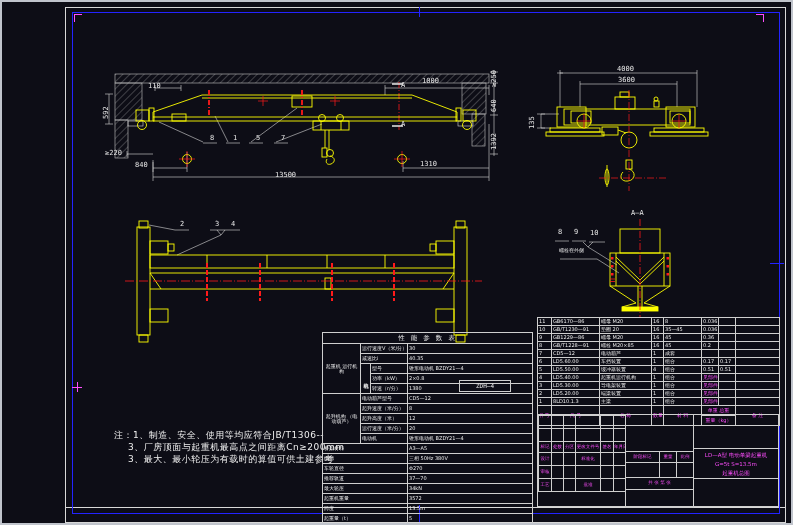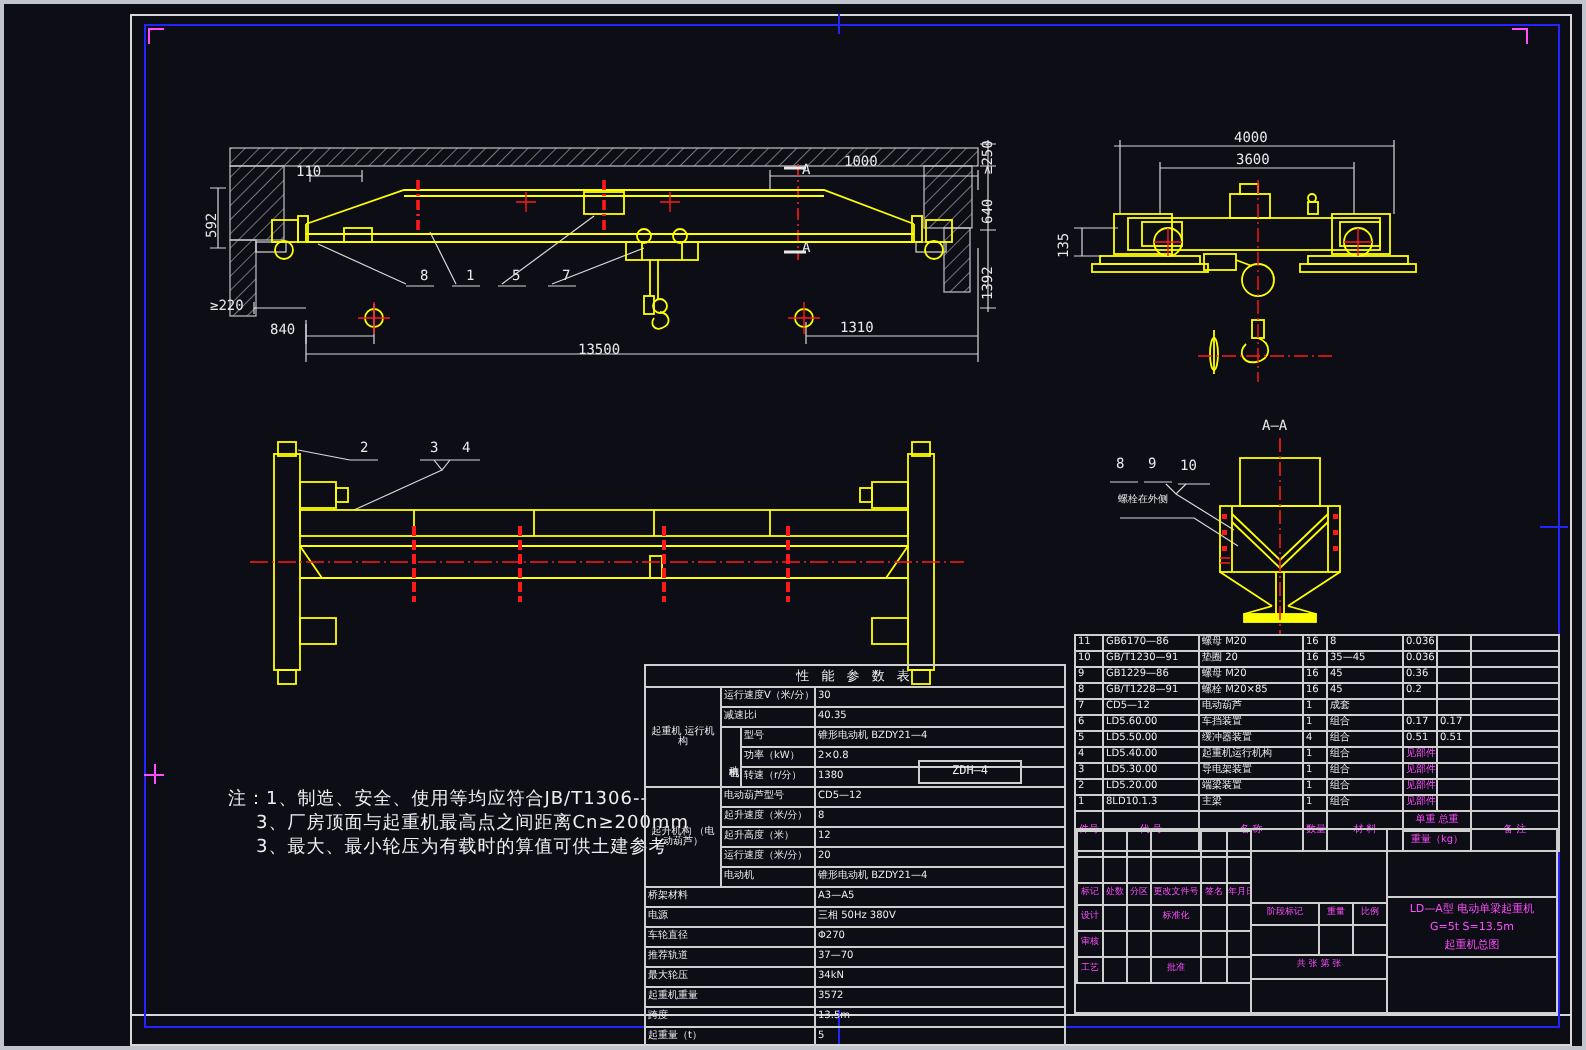--- a/index.html
+++ b/index.html
@@ -5,21 +5,21 @@
   html,body{margin:0;padding:0;background:#2a2a33;}
   #canvas{position:relative;width:793px;height:525px;background:#0d0d16;overflow:hidden;
           border:2px solid #c0c4cc;box-sizing:border-box;
           font-family:"DejaVu Sans",sans-serif;}
   .abs{position:absolute;}
   .t{position:absolute;color:#e8e8e8;font:7px "DejaVu Sans Mono","DejaVu Sans",monospace;
      white-space:nowrap;line-height:1;}
   .cjk{font-family:"DejaVu Sans",sans-serif;}
   .rot{transform:rotate(-90deg);transform-origin:0 0;}
   .note-line{position:absolute;color:#efefef;font-size:9px;line-height:1;white-space:nowrap;
-             font-family:"DejaVu Sans",sans-serif;letter-spacing:0.5px;}
+             font-family:"DejaVu Sans",sans-serif;letter-spacing:0.5px;margin-top:35px;}
   .frame{position:absolute;pointer-events:none;}
   
   table{border-collapse:collapse;table-layout:fixed;}
   .ptab td{border:1px solid #cfcfcf;color:#ececec;font-size:5px;line-height:1;
            font-family:"DejaVu Sans",sans-serif;padding:0 1px;overflow:hidden;
            white-space:nowrap;height:9px;vertical-align:middle;}
   .ptab .tt{font-size:6.5px;text-align:center;letter-spacing:2px;height:10px;}
   .ptab .vgrp{white-space:normal;text-align:center;font-size:5px;}
   .ptab .vert{writing-mode:vertical-rl;text-align:center;white-space:normal;padding:0;}
   .btab td{border:1px solid #cfcfcf;color:#ececec;font-size:5px;line-height:1;
@@ -123,21 +123,21 @@
 
   <span class="t" style="left:146px;top:81px">110</span>
   <span class="t" style="left:420px;top:76px">1000</span>
   <span class="t rot" style="left:101px;top:117px">592</span>
   <span class="t rot" style="left:489px;top:85px">≥250</span>
   <span class="t rot" style="left:489px;top:110px">640</span>
   <span class="t rot" style="left:489px;top:148px">1392</span>
   <span class="t" style="left:103px;top:148px">≥220</span>
   <span class="t" style="left:133px;top:160px">840</span>
   <span class="t" style="left:418px;top:159px">1310</span>
-  <span class="t" style="left:287px;top:170px">13500</span>
+  <span class="t" style="left:273px;top:170px">13500</span>
   <span class="t" style="left:399px;top:80px">A</span>
   <span class="t" style="left:399px;top:119px">A</span>
   <span class="t" style="left:208px;top:133px">8</span>
   <span class="t" style="left:231px;top:133px">1</span>
   <span class="t" style="left:254px;top:133px">5</span>
   <span class="t" style="left:279px;top:133px">7</span>
 
   <svg style="left:525px;top:62px;" width="230" height="135" viewBox="0 0 230 135">
     <g stroke="#d8d8d8" stroke-width="0.6" fill="none">
       <path d="M33,9 H170 M33,6 V43 M170,6 V43 M30,9 l6,0"></path>

